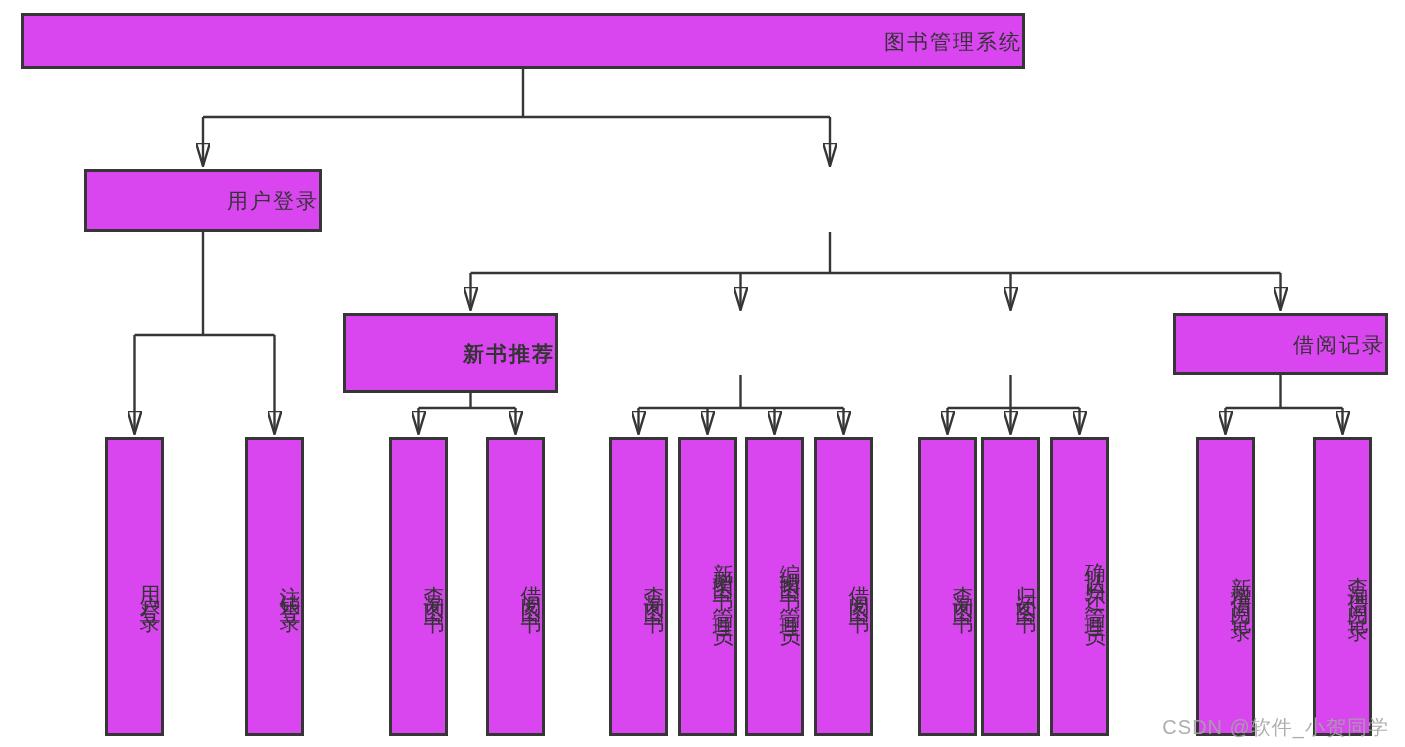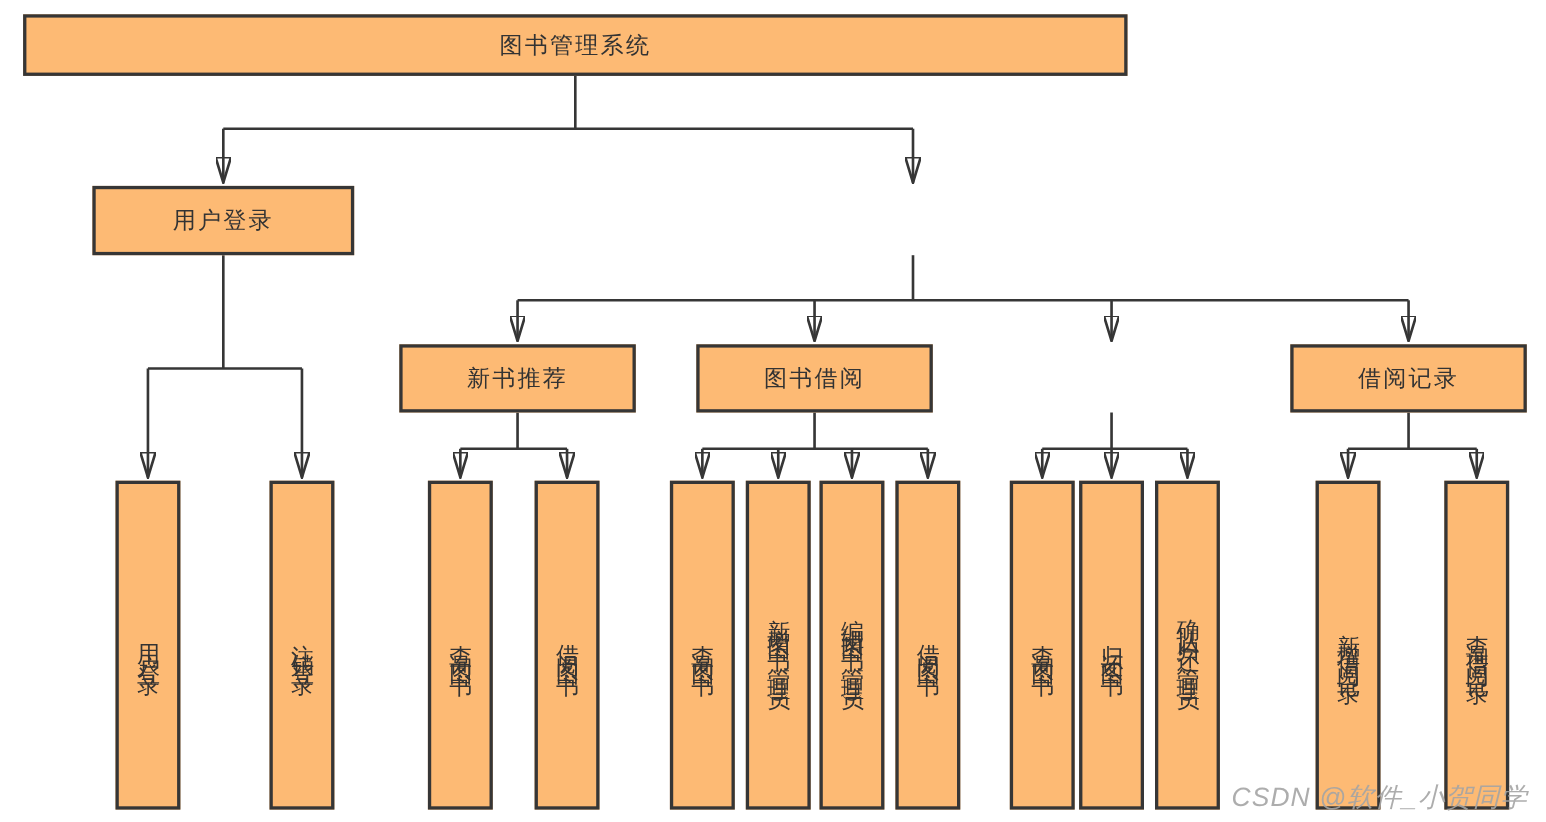--- a/index.html
+++ b/index.html
@@ -24,50 +24,49 @@
   }
   .connectors path {
     stroke: #363636;
     stroke-width: 2.4;
     fill: none;
   }
   .node {
     position: absolute;
     box-sizing: border-box;
     border: 3px solid #363636;
-    background: #fdba74;
+    background: #d946ef;
     display: flex;
     align-items: center;
-    justify-content: center;
+    justify-content: flex-end;
     color: #333333;
   }
   .h-label {
     font-size: 21px;
     letter-spacing: 2px;
     white-space: nowrap;
     line-height: 1;
   }
   .v-label {
     writing-mode: vertical-rl;
     text-orientation: mixed;
     font-size: 21px;
     letter-spacing: 9px;
     line-height: 1;
     white-space: nowrap;
   }
   .watermark {
     position: absolute;
     right: 16px;
     bottom: 6px;
-    font-size: 24px;
+    font-size: 20px;
     letter-spacing: 1px;
     color: rgba(164, 164, 164, 0.9);
     white-space: nowrap;
     z-index: 5;
-    font-style: italic;
   }
 </style>
 </head>
 <body>
 
 <div class="canvas">
 
   <svg class="connectors" viewBox="0 0 1405 747" xmlns="http://www.w3.org/2000/svg">
     <defs>
       <marker id="arrow" viewBox="0 0 24 14" refX="23" refY="7" markerWidth="24" markerHeight="14" markerUnits="userSpaceOnUse" orient="auto">
@@ -117,25 +116,22 @@
   </svg>
 
   <div class="node" style="left:21px; top:13px; width:1004px; height:56px;">
     <span class="h-label">图书管理系统</span>
   </div>
 
   <div class="node" style="left:84px; top:169px; width:238px; height:63px;">
     <span class="h-label">用户登录</span>
   </div>
 
-  <div class="node" style="left:363px; top:313px; width:215px; height:62px;">
+  <div class="node" style="left:343px; top:313px; width:215px; height:80px;font-weight:bold;">
     <span class="h-label">新书推荐</span>
-  </div>
-  <div class="node" style="left:633px; top:313px; width:215px; height:62px;">
-    <span class="h-label">图书借阅</span>
   </div>
   <div class="node" style="left:1173px; top:313px; width:215px; height:62px;">
     <span class="h-label">借阅记录</span>
   </div>
 
   <div class="node" style="left:105px; top:437px; width:59px; height:299px;">
     <span class="v-label">用户登录</span>
   </div>
   <div class="node" style="left:245px; top:437px; width:59px; height:299px;">
     <span class="v-label">注销登录</span>

